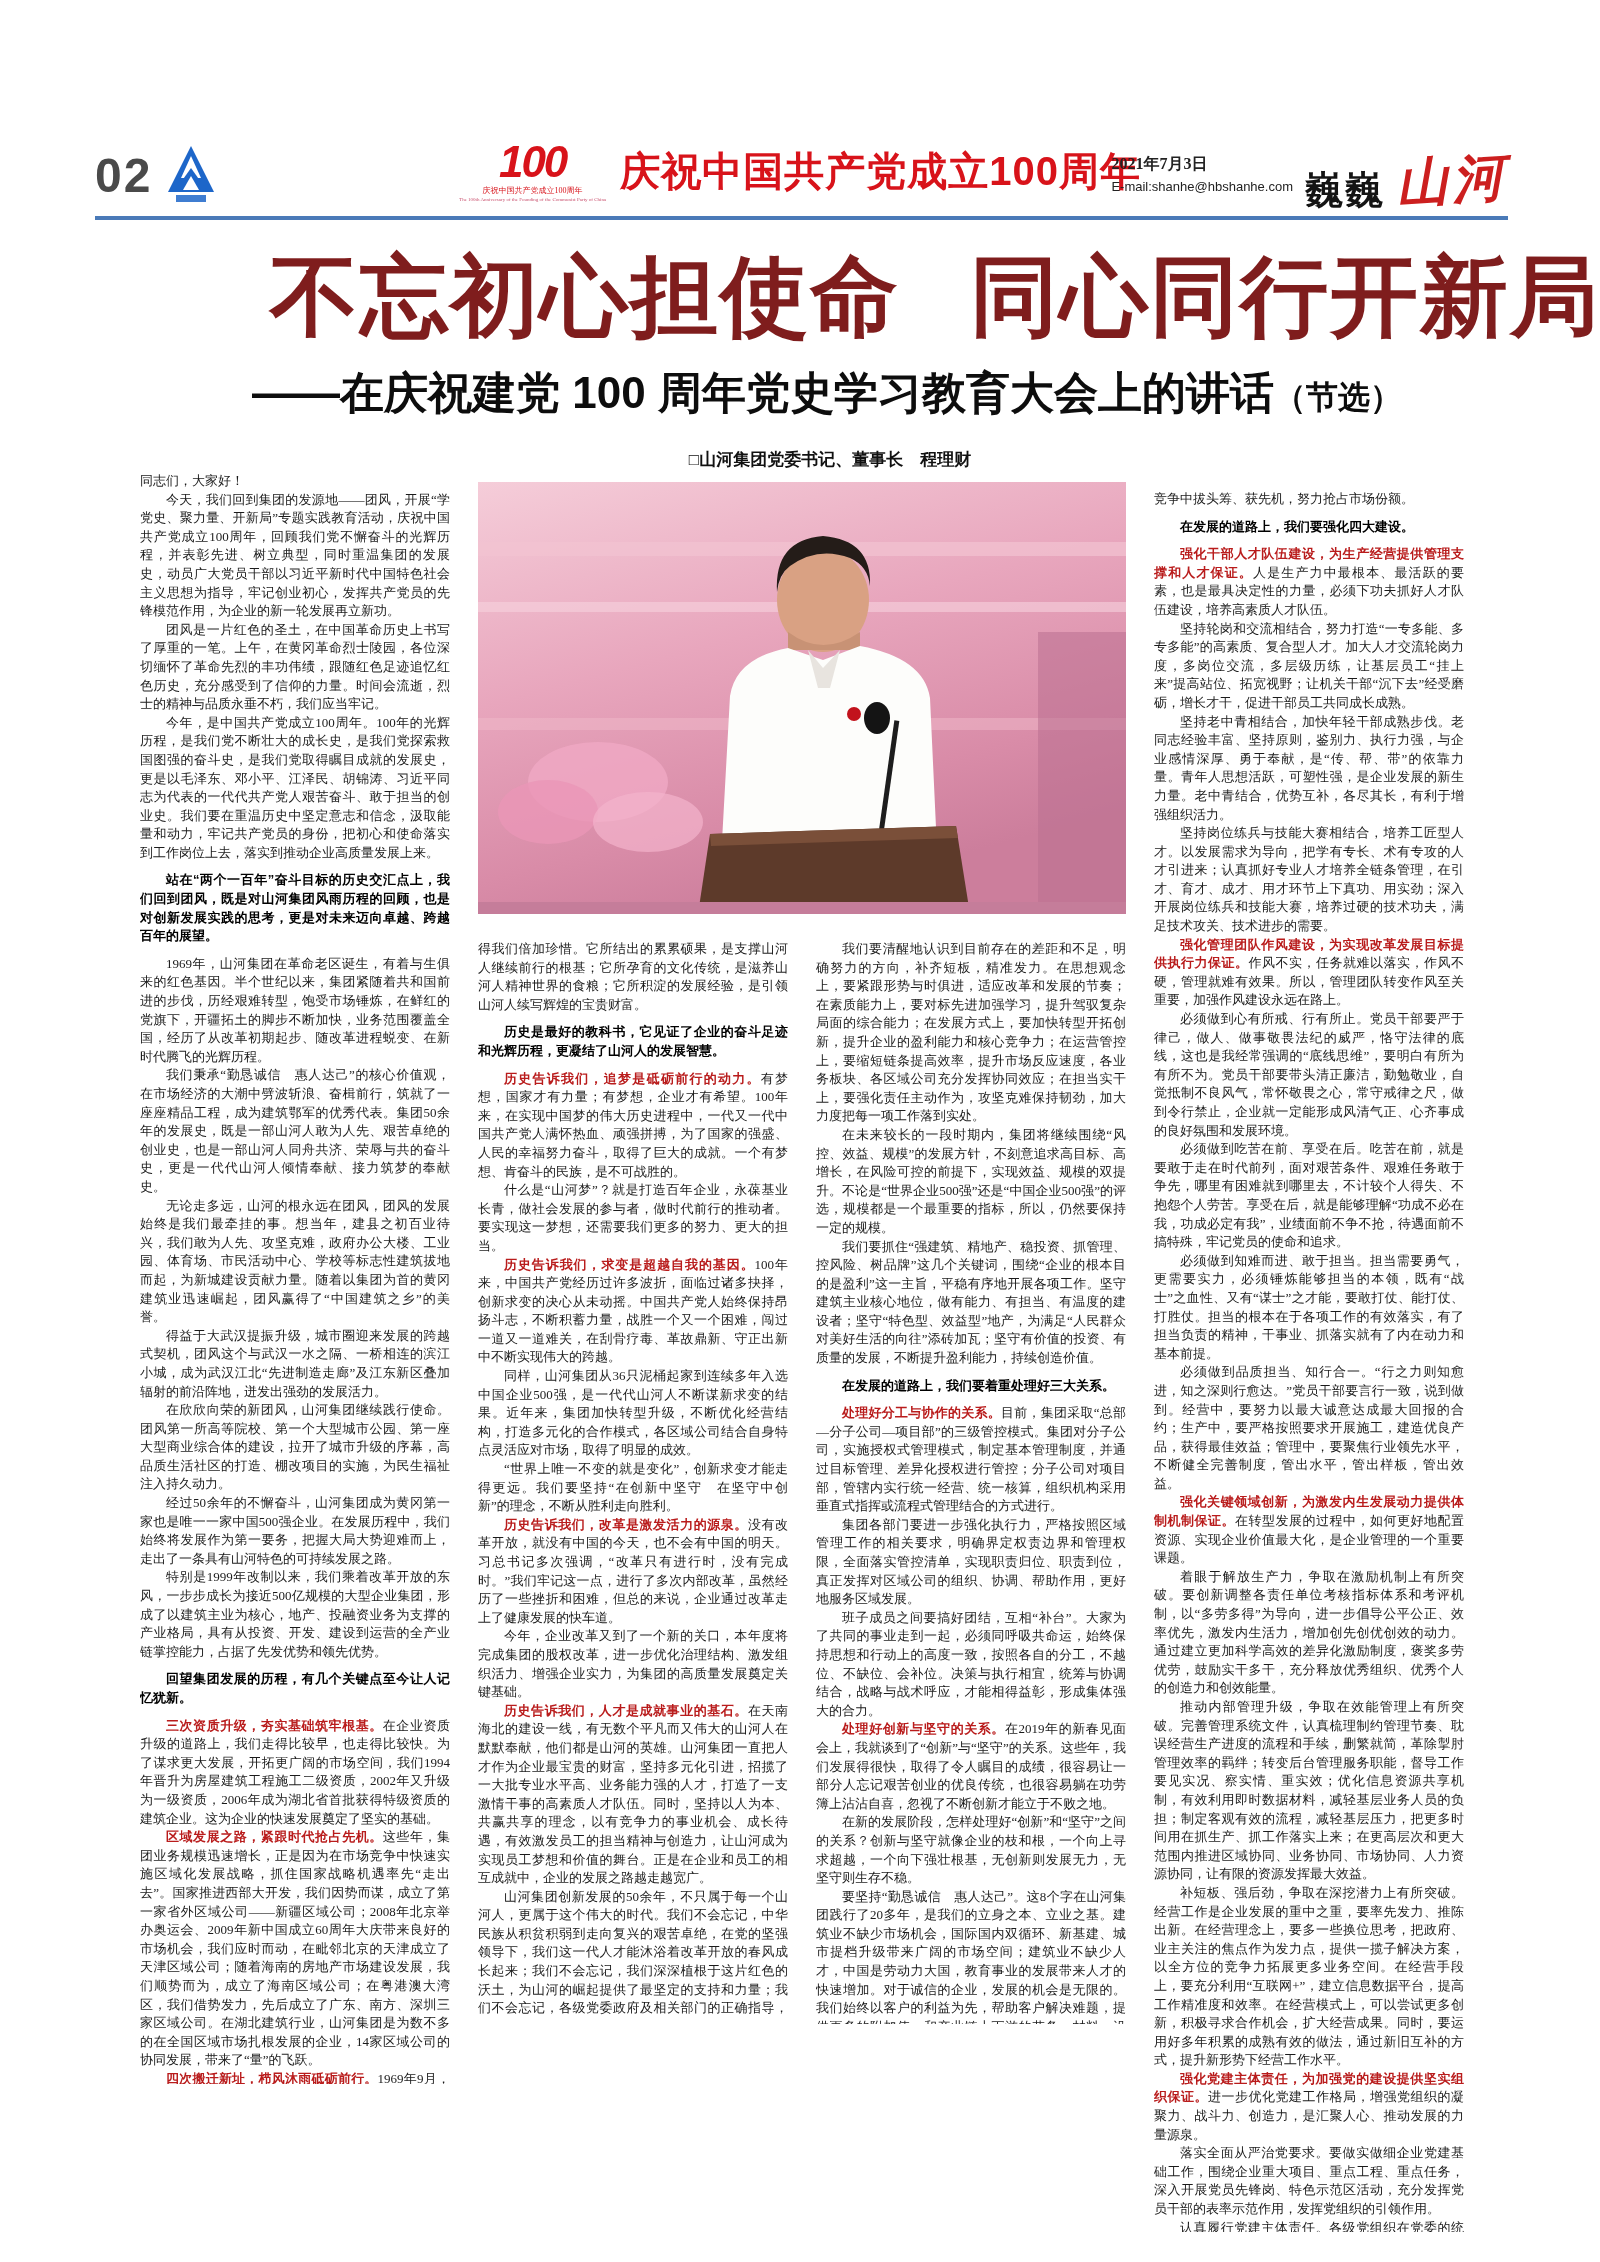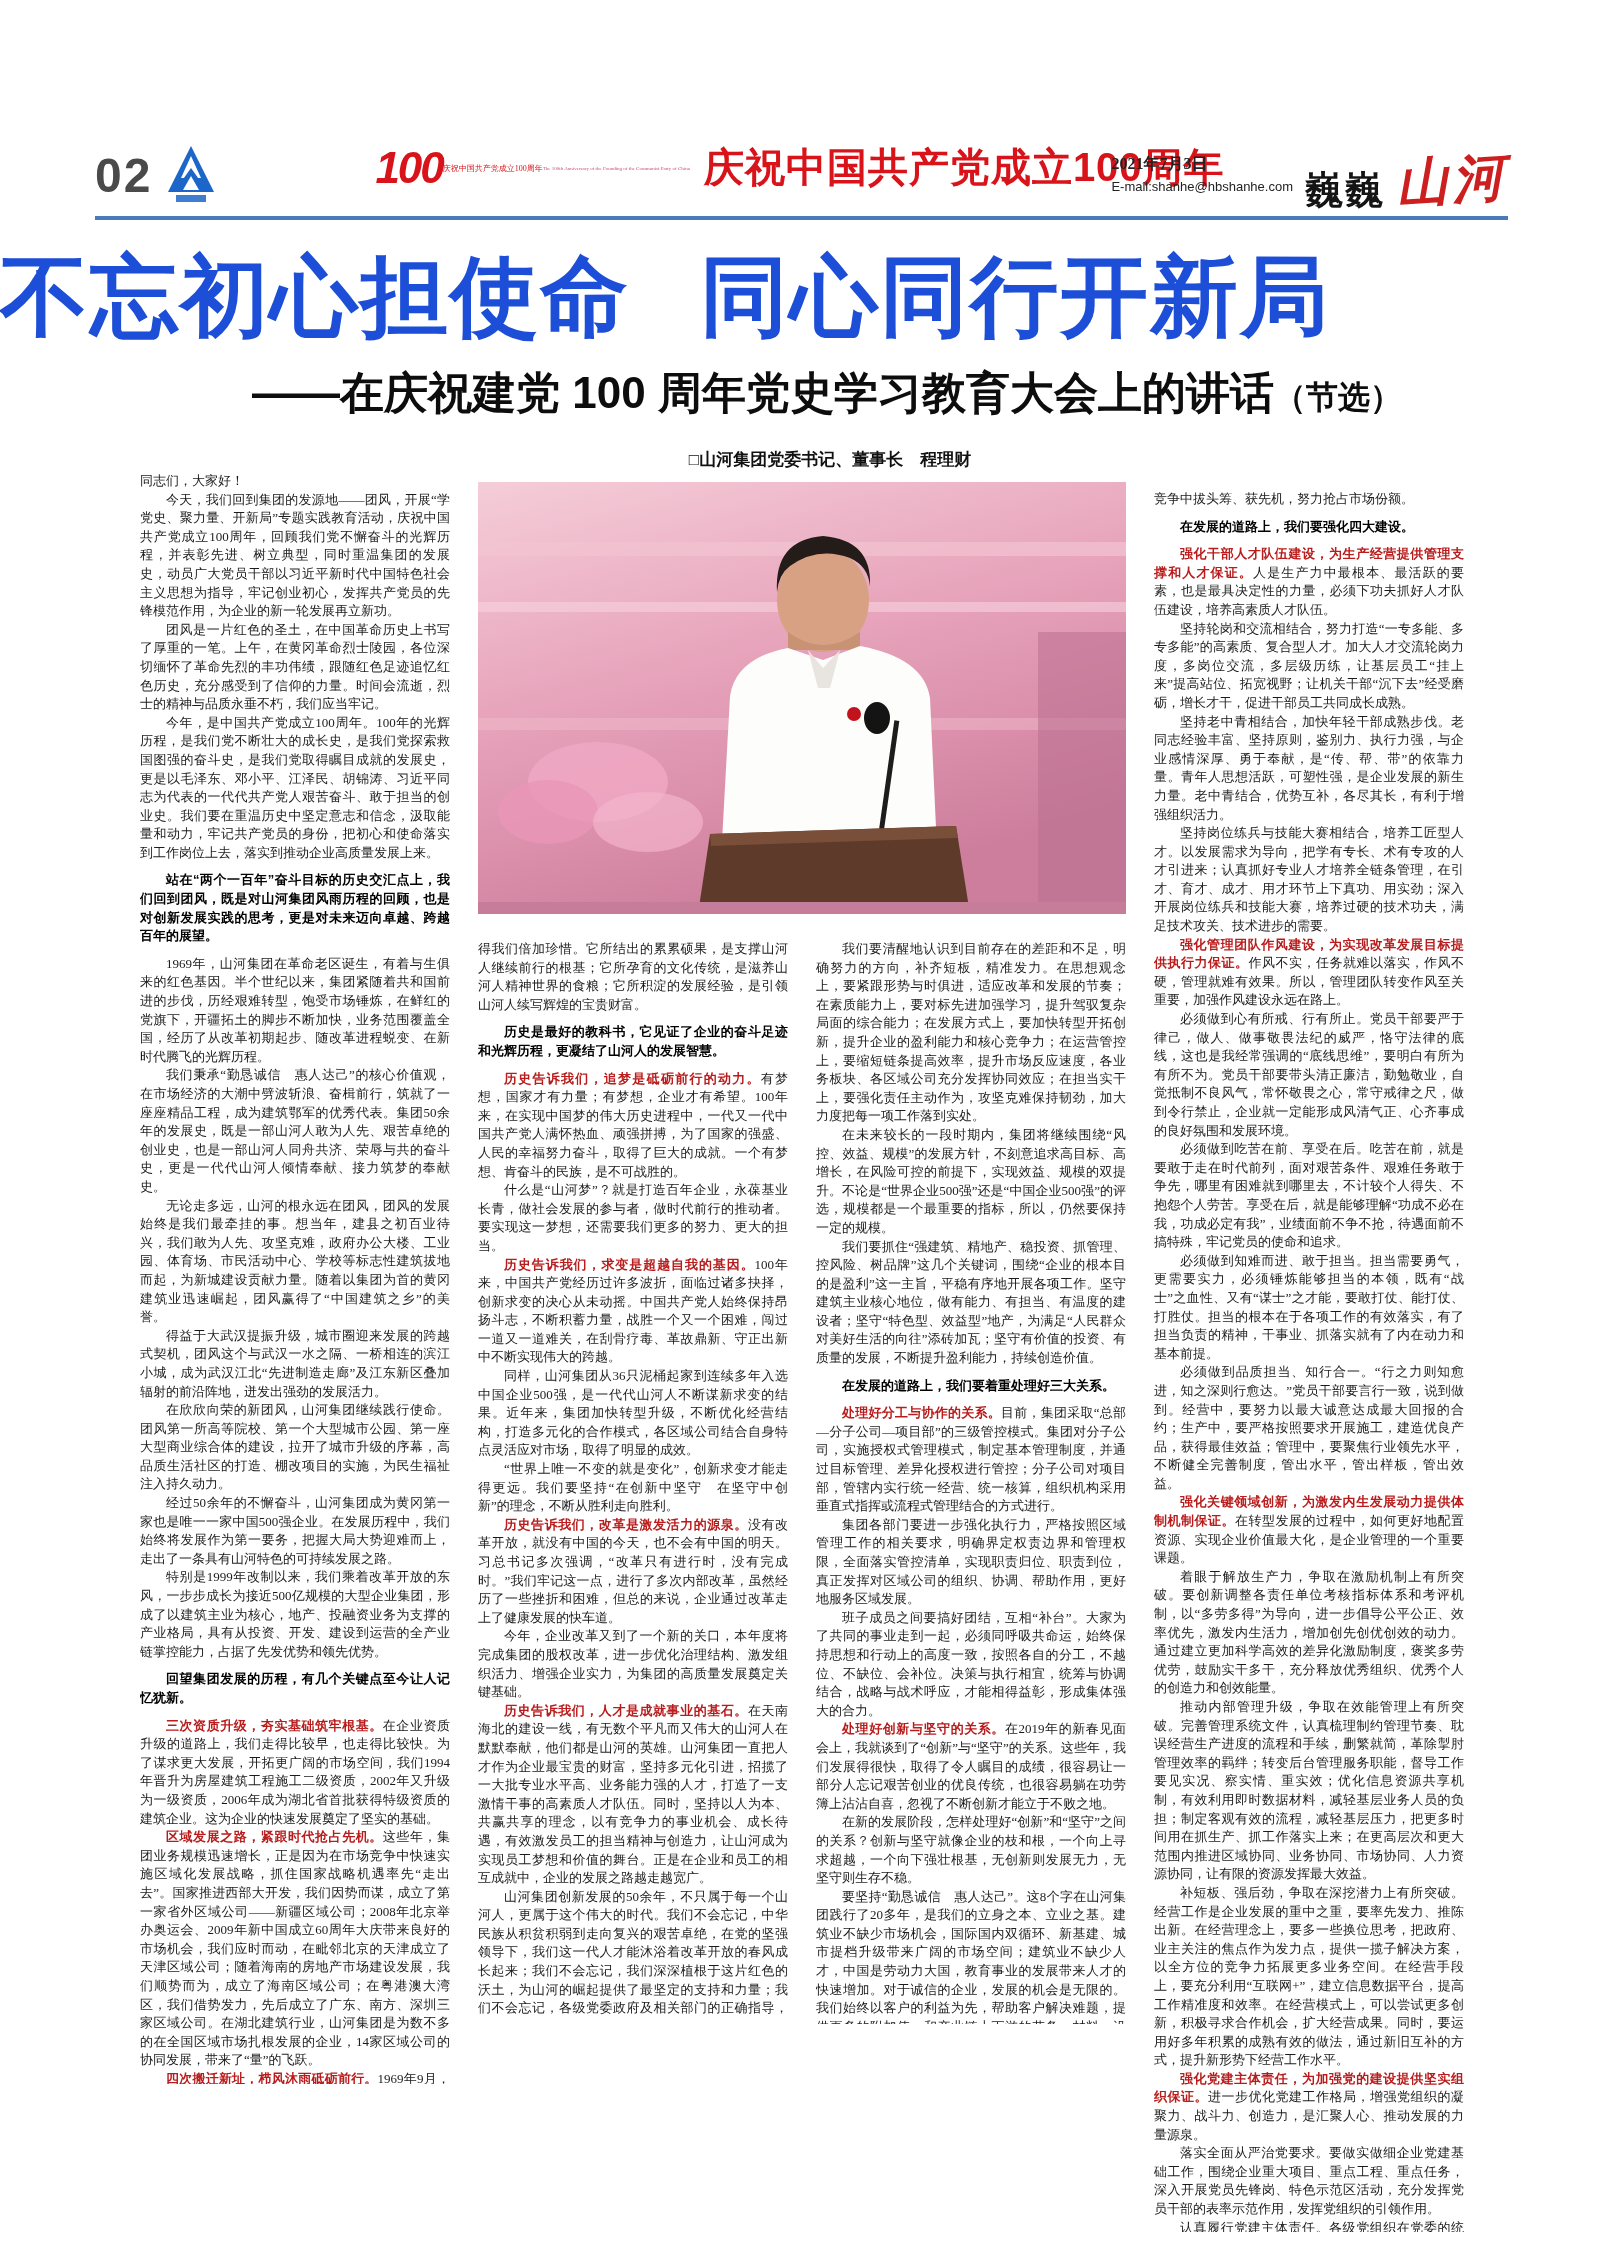--- a/index.html
+++ b/index.html
@@ -3,39 +3,39 @@
 <meta charset="utf-8">
 <style>
   html,body{margin:0;padding:0;background:#e8e8e8;}
   .page{position:relative;width:1600px;height:2262px;background:#ffffff;margin:0 auto;overflow:hidden;
         font-family:"Liberation Serif",serif;color:#111;}
   
   .pageno{position:absolute;left:95px;top:148px;font-family:"Liberation Sans",sans-serif;
           font-size:48px;font-weight:bold;color:#4a4a4a;letter-spacing:2px;text-align:center;}
   .corner-logo{position:absolute;left:168px;top:146px;width:46px;height:58px;}
   .banner{position:absolute;left:0;top:140px;width:100%;display:flex;justify-content:center;align-items:center;gap:14px;}
-  .emblem{display:flex;flex-direction:row;align-items:center;line-height:1;}
+  .emblem{display:flex;flex-direction:column;align-items:center;line-height:1;}
   .emblem .num{font-family:"Liberation Sans",sans-serif;font-weight:900;font-style:italic;
                font-size:44px;color:#d8131a;letter-spacing:-2px;}
   .emblem .sub1{font-size:8px;color:#d8131a;margin-top:3px;white-space:nowrap;}
   .emblem .sub2{font-size:5px;color:#c94f6d;margin-top:2px;white-space:nowrap;}
   .banner-text{font-family:"Liberation Sans",sans-serif;font-weight:900;font-size:40px;color:#d8131a;letter-spacing:1px;}
   .head-right{position:absolute;right:92px;top:146px;display:flex;align-items:flex-start;gap:12px;}
   .dateblock{text-align:left;margin-top:8px;}
   .dateblock .d1{font-size:16px;font-weight:bold;color:#222;}
   .dateblock .d2{font-size:13px;color:#222;margin-top:4px;font-family:"Liberation Sans",sans-serif;}
   .masthead{display:flex;align-items:flex-end;gap:11px;}
   .mast-black{font-family:"Liberation Sans",sans-serif;font-weight:900;font-size:38px;color:#141414;letter-spacing:2px;}
   .mast-red{font-family:"Liberation Serif",serif;font-style:italic;font-weight:bold;
             font-size:52px;color:#cc1f1f;transform:rotate(-4deg);letter-spacing:4px;}
   .rule{position:absolute;left:95px;top:216px;width:1413px;height:4px;background:#4a7ab8;}
   
-  .headline{position:absolute;left:0;top:238px;width:100%;text-align:left;
+  .headline{position:absolute;left:0;top:238px;width:100%;text-align:right;
             font-family:"Liberation Sans",sans-serif;font-weight:900;font-size:88px;
-            color:#1d4ed8;letter-spacing:2px;white-space:nowrap;}
+            color:#7f1d1d;letter-spacing:2px;white-space:nowrap;}
   .headline .gap{display:inline-block;width:70px;}
   .subtitle{position:absolute;left:0;top:364px;width:100%;text-align:center;color:#0d0d0d;
             font-family:"Liberation Sans",sans-serif;font-weight:bold;font-size:44px;white-space:nowrap;padding-left:27px;}
   .subtitle .note{font-size:32px;}
   .byline{position:absolute;left:0;top:448px;width:100%;text-align:center;
           font-family:"Liberation Sans",sans-serif;font-weight:bold;font-size:17px;color:#111;margin-left:30px;}
   
   .col{position:absolute;width:310px;overflow:hidden;font-size:13px;line-height:18.6px;
        text-align:justify;color:#1b1b1b;}
   .col-1{left:140px;top:472px;height:1612px;}

